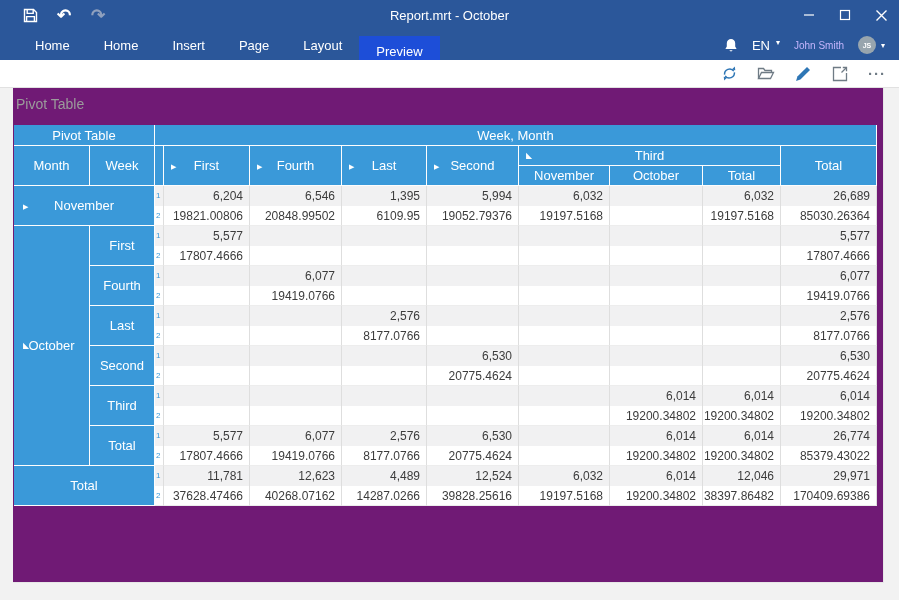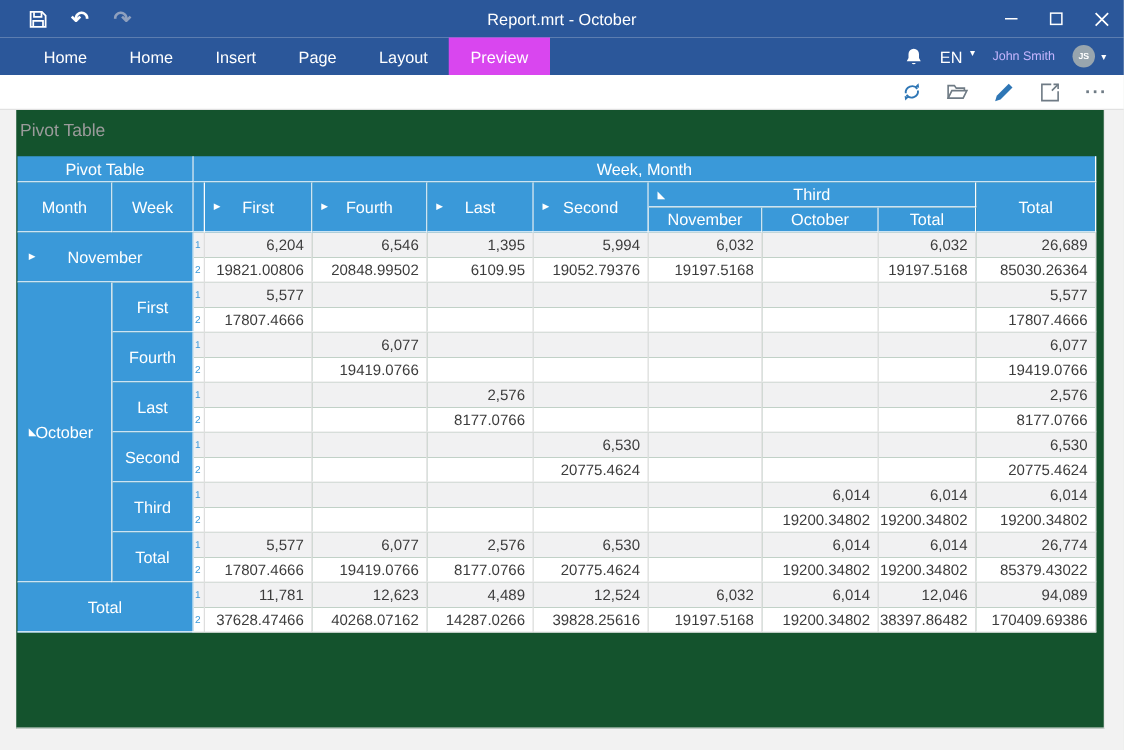--- a/index.html
+++ b/index.html
@@ -16,39 +16,39 @@
   .redo { color:#8FA0BE; font-size:17px; font-weight:bold; line-height:1; }
   .tb-title { position:absolute; left:0; right:0; text-align:center; color:#fff; font-size:13px; pointer-events:none; }
   .win-ctrls { position:absolute; right:0; top:0; height:30px; display:flex; }
   .win-btn { width:36px; height:30px; display:flex; align-items:center; justify-content:center; }
 
   
   .menubar { position:absolute; left:0; top:30px; width:899px; height:30px;
              background:#2B579A; display:flex; align-items:center; }
   .tabs { display:flex; height:30px; margin-left:18px; }
   .tab { color:#fff; font-size:13px; padding:0 17px; display:flex; align-items:center; height:30px; }
-  .tab.active { background:#d946ef; }
+  .tab.active { background:#1d4ed8;margin-top:6px; }
   .menu-right { position:absolute; right:14px; top:0; height:30px; display:flex; align-items:center; gap:14px; }
   .lang { color:#fff; font-size:13px; display:flex; align-items:flex-start; gap:6px; }
   .caret { color:#fff; font-size:8px; }
   .username { color:#c4b5fd; font-size:10px; }
   .avatar-wrap { display:flex; align-items:center; gap:5px; }
   .avatar { width:18px; height:18px; border-radius:50%; background:#98A5AE; color:#fff;
             font-size:7px; font-weight:bold; display:flex; align-items:center; justify-content:center; }
 
   
   .toolbar { position:absolute; left:0; top:60px; width:899px; height:28px; background:#fff;
              border-bottom:1px solid #E1E1E1; }
   .tool-icons { position:absolute; right:12px; top:0; height:27px; display:flex; align-items:center; gap:17px; }
   .tool-btn { display:flex; align-items:center; justify-content:center; width:20px; height:22px; }
   .dots { color:#6F7B85; font-size:15px; font-weight:bold; letter-spacing:1px; line-height:10px; }
 
   
   .viewer { position:absolute; left:0; top:88px; width:899px; height:512px; background:#F2F2F2; }
-  .page { position:absolute; left:13px; top:0; width:871px; height:495px; background:#14532d;
+  .page { position:absolute; left:13px; top:0; width:871px; height:495px; background:#701a75;
           border-right:1px solid #E7E7E7; border-bottom:1px solid #E7E7E7; }
   .page-title { position:absolute; left:3px; top:8px; font-size:14px; color:#9B9B9B; }
 
   
   #pivot-grid { position:absolute; left:1px; top:37px; width:863px;
                 display:grid;
                 grid-template-columns:76px 65px 9px 86px 92px 85px 92px 91px 93px 78px 96px;
                 grid-template-rows:21px repeat(18, 20px); }
   .cell { overflow:hidden; white-space:nowrap; }
   .blue { background:#3A99D9; color:#fff; font-size:13px;
@@ -349,21 +349,21 @@
             <span>Total</span>
           </div>
           <div class="cell num l1" style="grid-area: 18 / 3 / 19 / 4;">1</div>
           <div class="cell data l1" style="grid-area: 18 / 4 / 19 / 5;">11,781</div>
           <div class="cell data l1" style="grid-area: 18 / 5 / 19 / 6;">12,623</div>
           <div class="cell data l1" style="grid-area: 18 / 6 / 19 / 7;">4,489</div>
           <div class="cell data l1" style="grid-area: 18 / 7 / 19 / 8;">12,524</div>
           <div class="cell data l1" style="grid-area: 18 / 8 / 19 / 9;">6,032</div>
           <div class="cell data l1" style="grid-area: 18 / 9 / 19 / 10;">6,014</div>
           <div class="cell data l1" style="grid-area: 18 / 10 / 19 / 11;">12,046</div>
-          <div class="cell data l1" style="grid-area: 18 / 11 / 19 / 12;">94,089</div>
+          <div class="cell data l1" style="grid-area: 18 / 11 / 19 / 12;">29,971</div>
           <div class="cell num l2" style="grid-area: 19 / 3 / 20 / 4;">2</div>
           <div class="cell data l2" style="grid-area: 19 / 4 / 20 / 5;">37628.47466</div>
           <div class="cell data l2" style="grid-area: 19 / 5 / 20 / 6;">40268.07162</div>
           <div class="cell data l2" style="grid-area: 19 / 6 / 20 / 7;">14287.0266</div>
           <div class="cell data l2" style="grid-area: 19 / 7 / 20 / 8;">39828.25616</div>
           <div class="cell data l2" style="grid-area: 19 / 8 / 20 / 9;">19197.5168</div>
           <div class="cell data l2" style="grid-area: 19 / 9 / 20 / 10;">19200.34802</div>
           <div class="cell data l2" style="grid-area: 19 / 10 / 20 / 11;">38397.86482</div>
           <div class="cell data l2" style="grid-area: 19 / 11 / 20 / 12;">170409.69386</div>
         </div>

